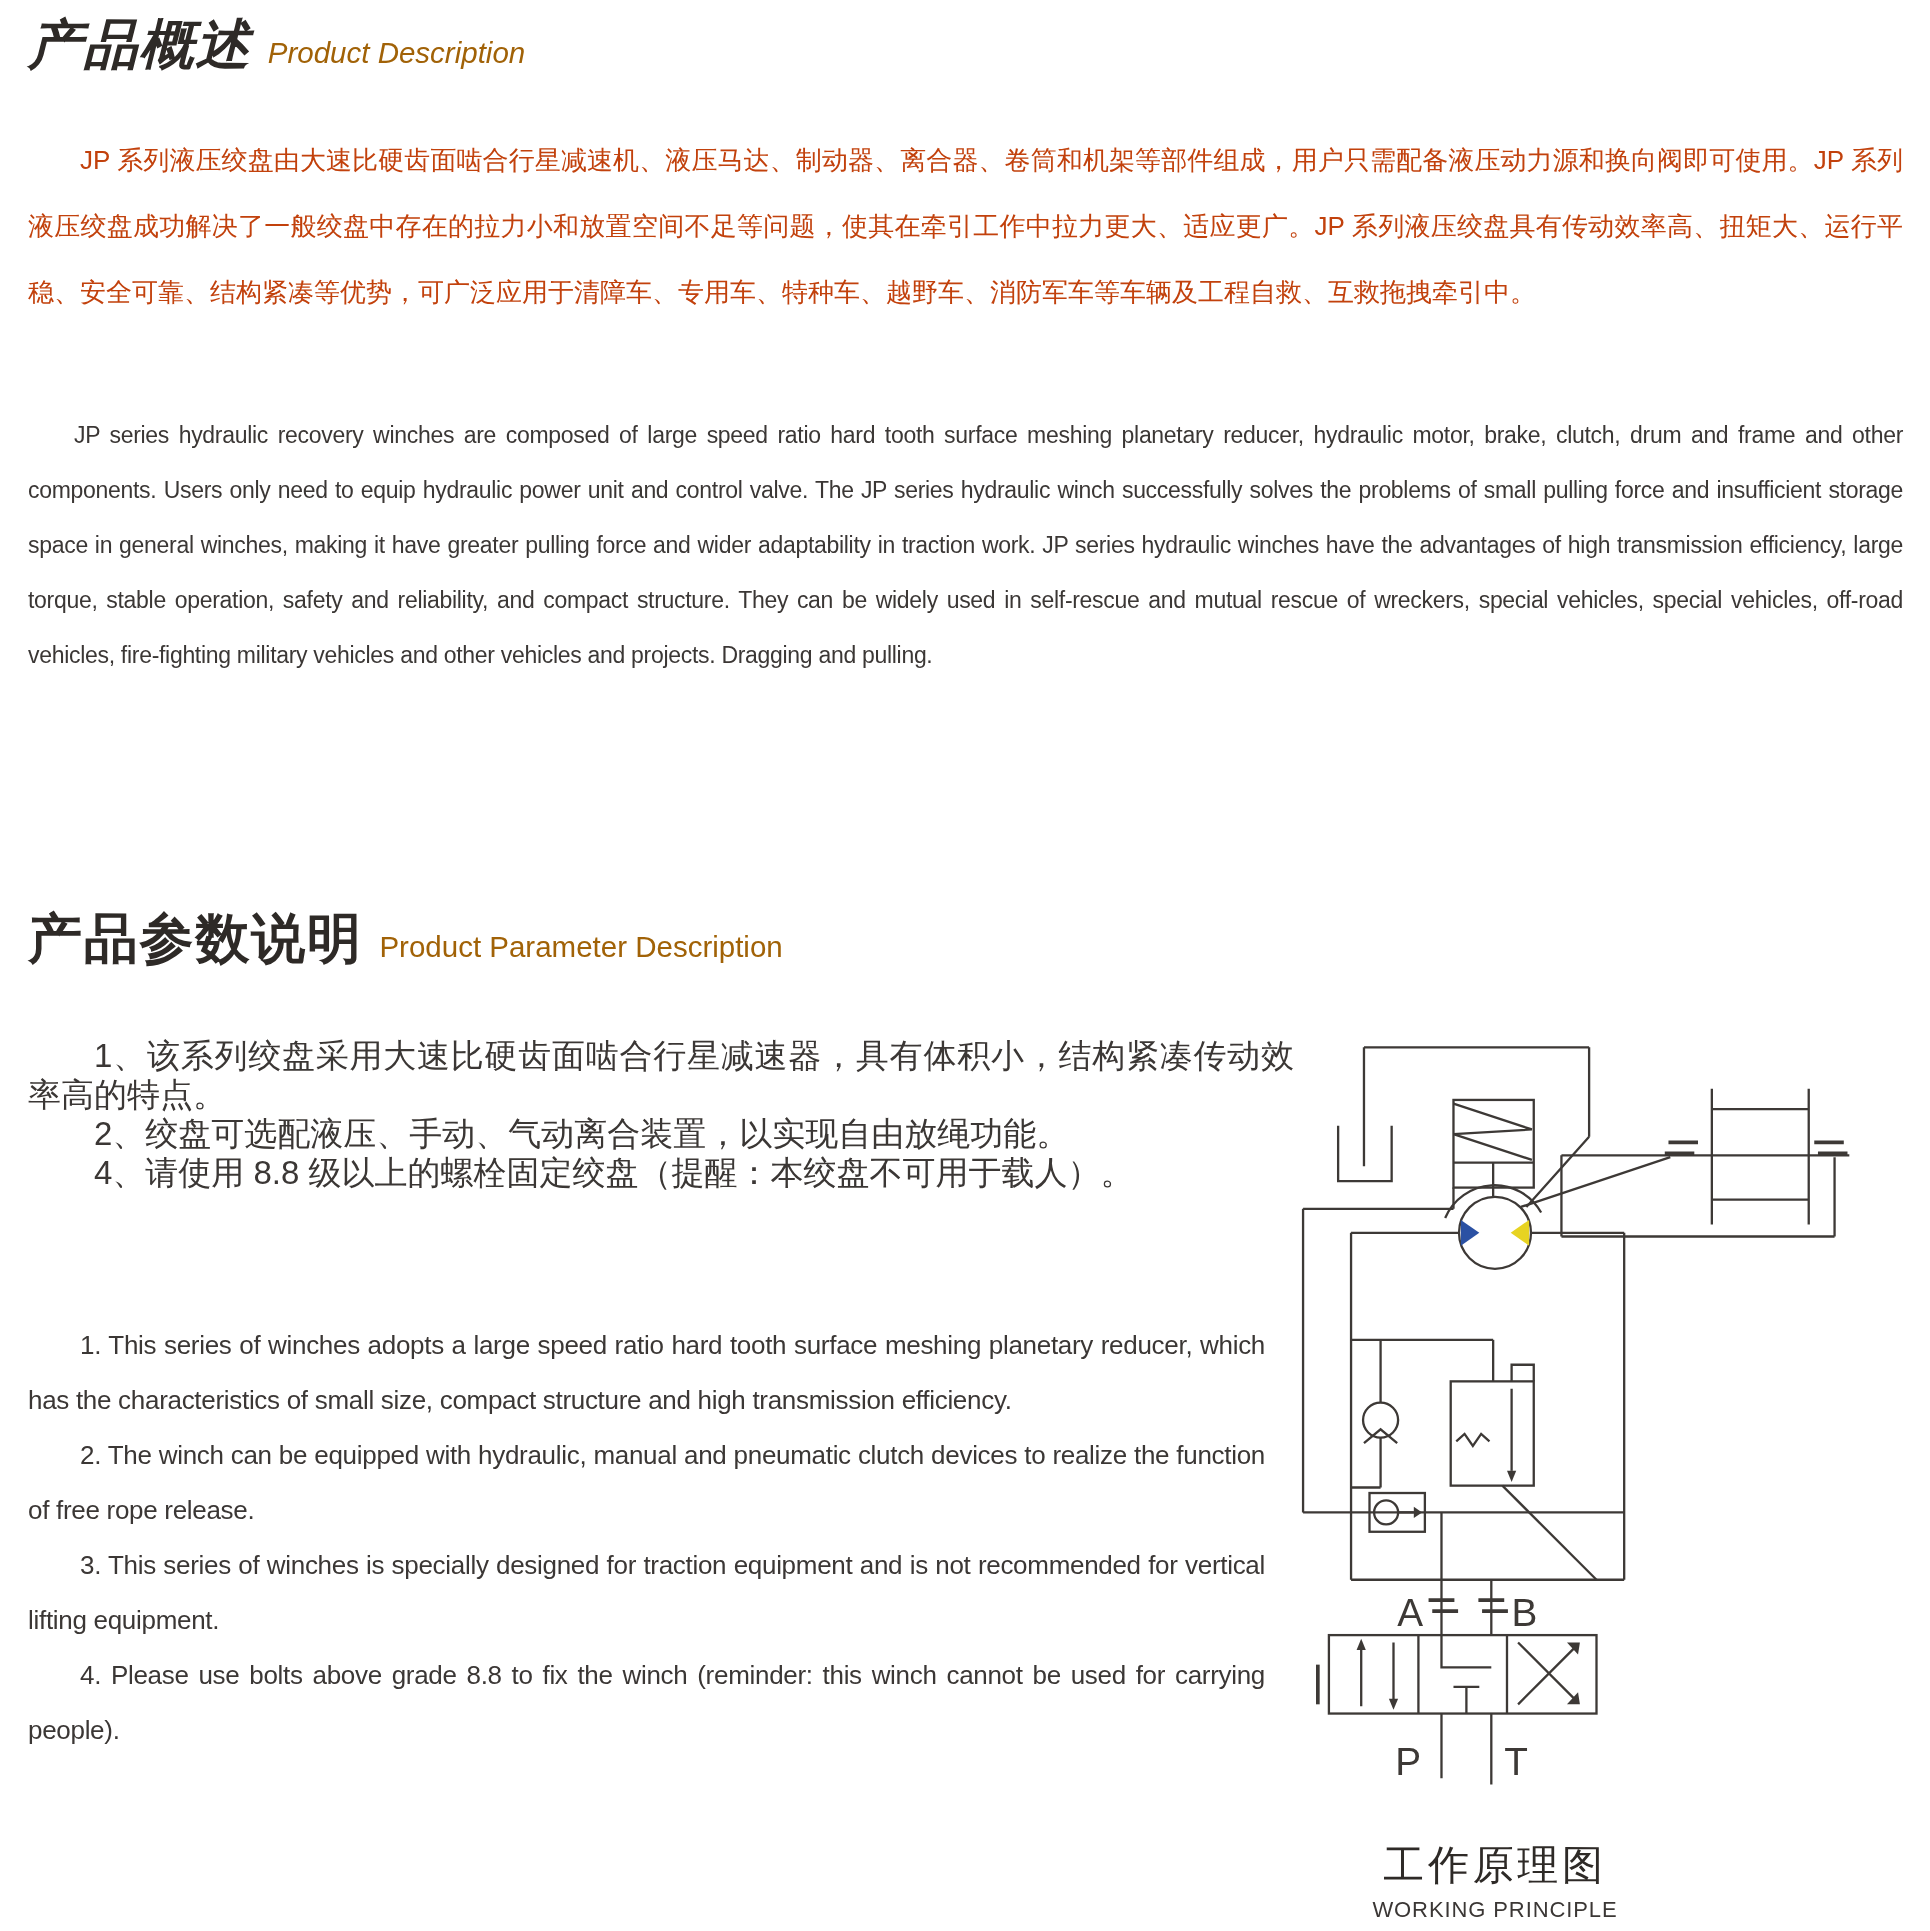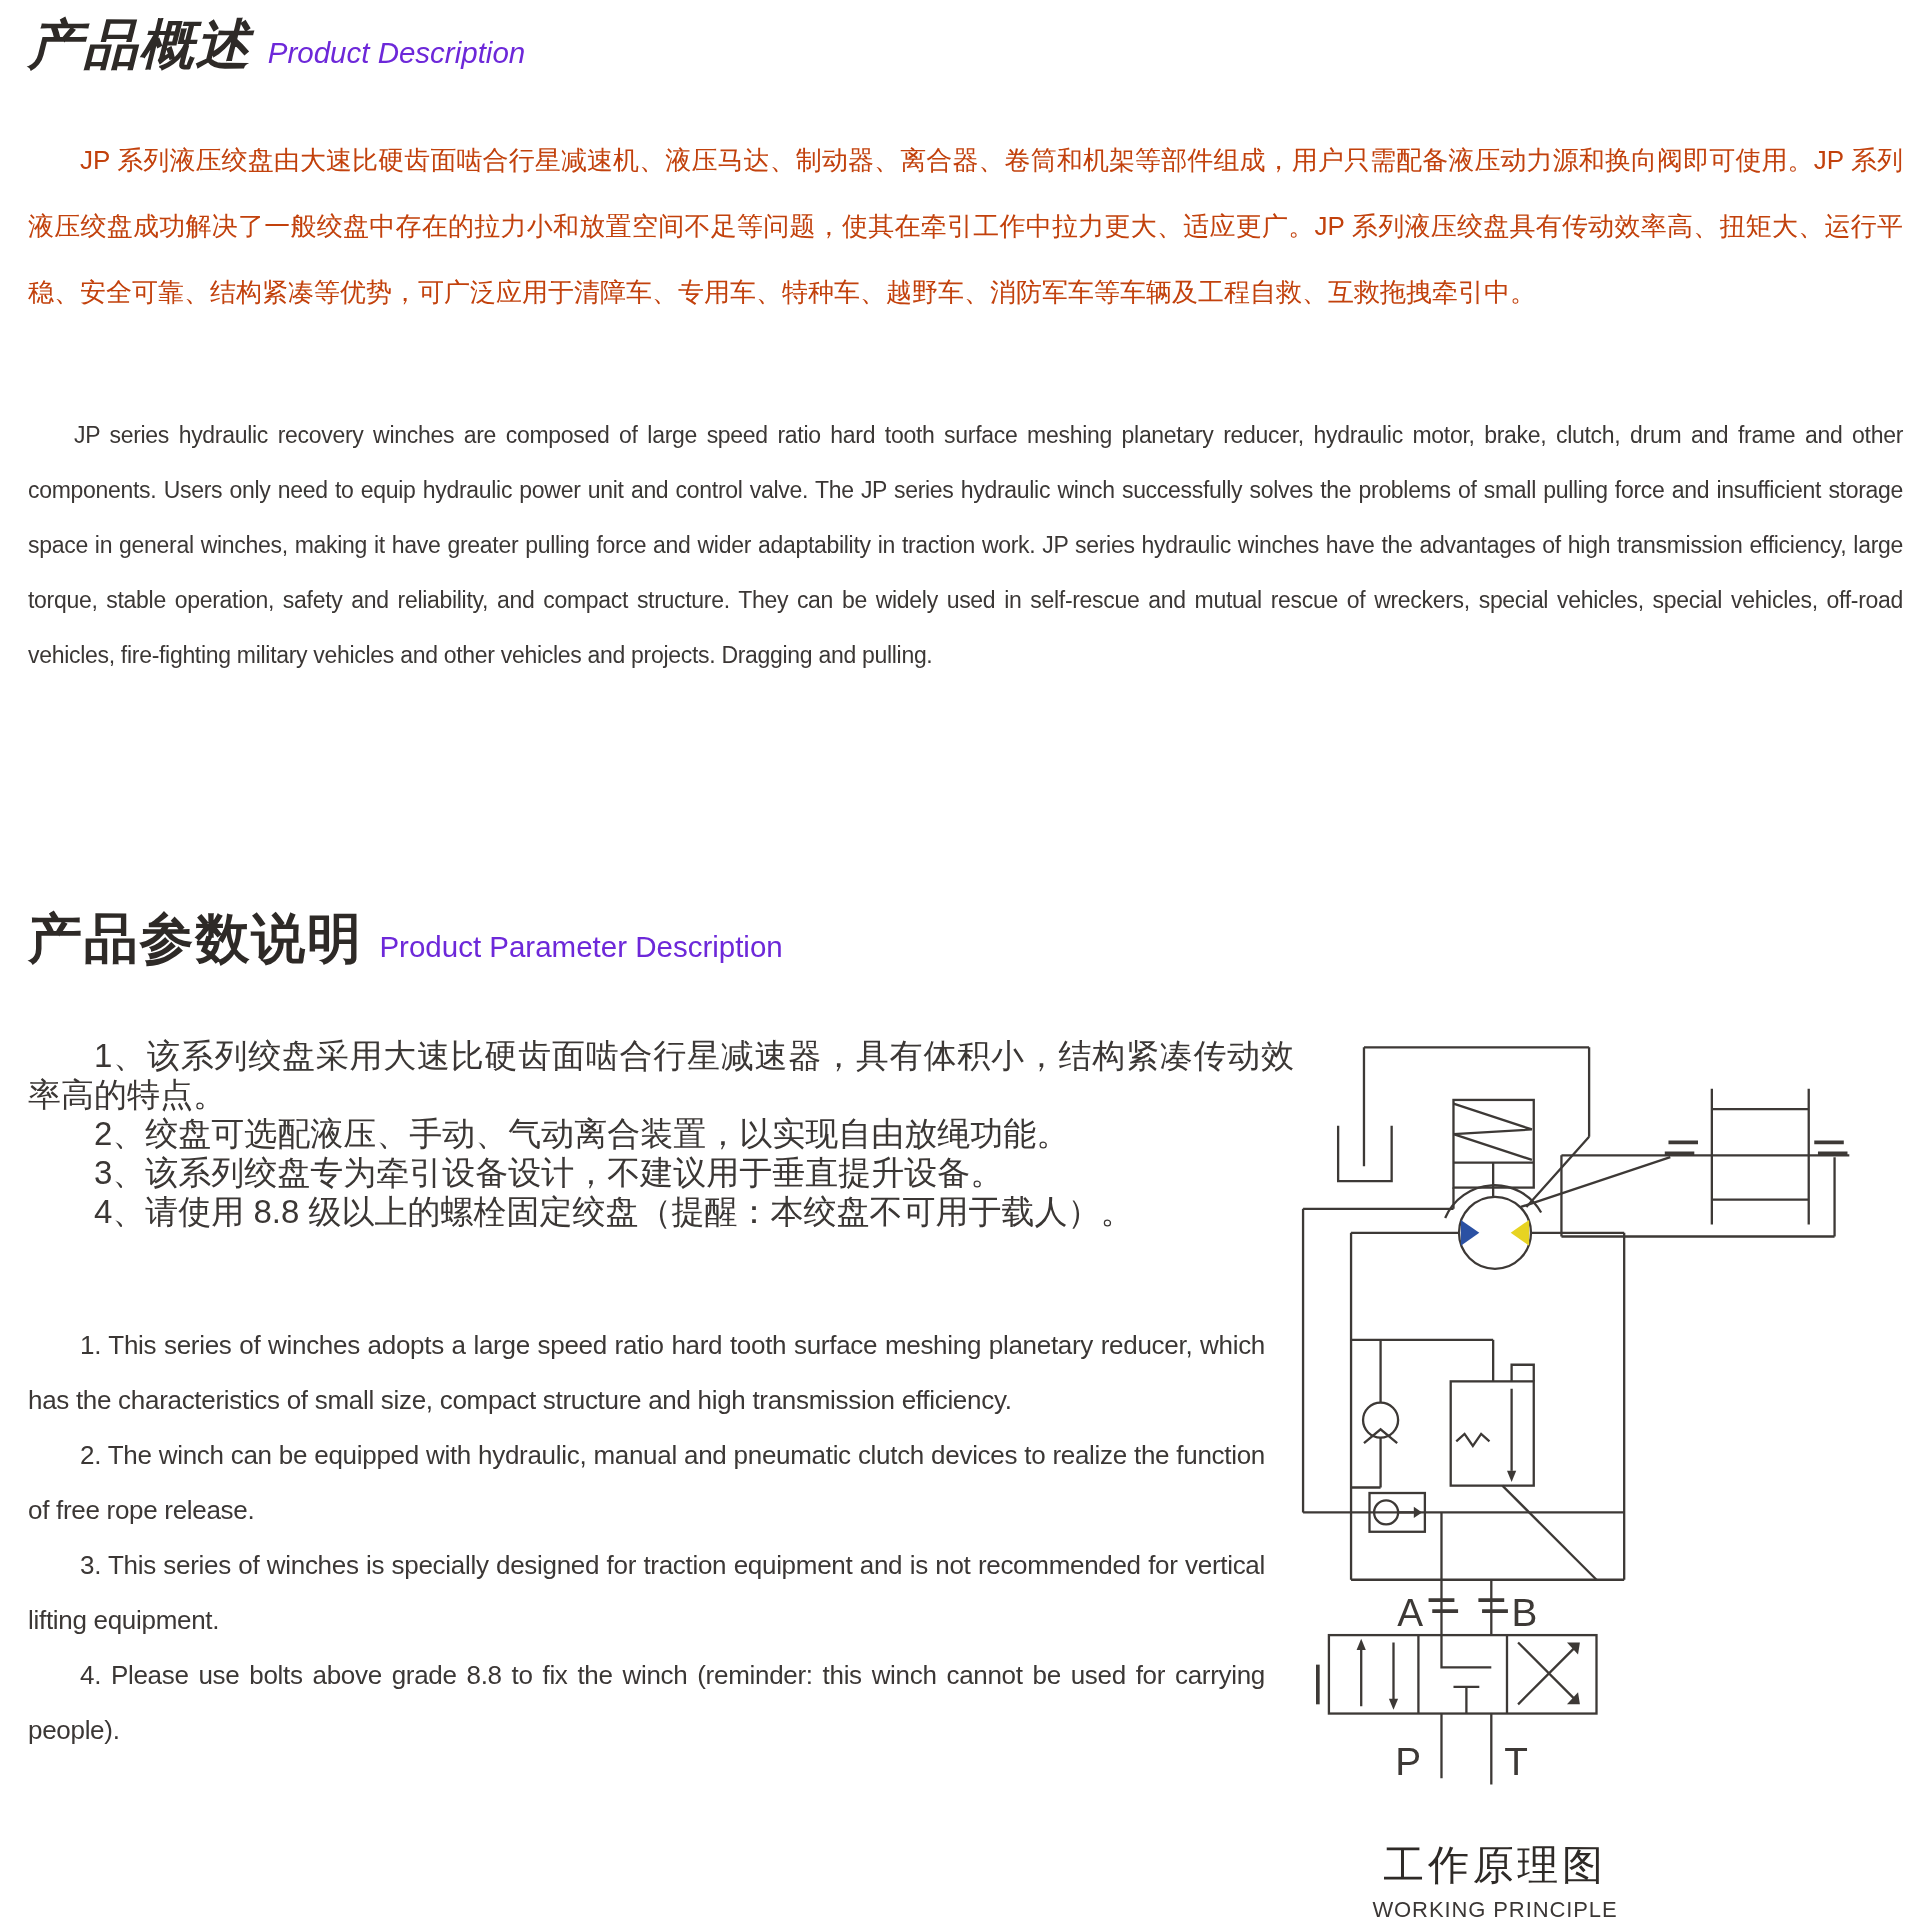--- a/index.html
+++ b/index.html
@@ -1,20 +1,20 @@
 <!DOCTYPE html>
 <html style="font-size:14.8px"><head>
 <meta charset="utf-8">
 <style>
   html,body{margin:0;padding:0;background:#ffffff;}
   .page{position:relative;width:1931px;height:1932px;background:#ffffff;overflow:hidden;
         font-family:"Liberation Sans",sans-serif;color:#3b3735;}
   .sec-head{position:absolute;left:28px;display:flex;align-items:baseline;gap:16.6px;white-space:nowrap;}
   .sec-head .zh{font-size:54px;font-weight:700;color:#2e2a27;letter-spacing:1.8px;}
-  .sec-head .en{font-size:29.5px;font-weight:400;color:#6d28d9;}
+  .sec-head .en{font-size:29.5px;font-weight:400;color:#a16207;}
   .para{position:absolute;left:28px;width:1875px;text-align:justify;}
   .para-zh{top:127px;font-size:26px;line-height:66px;text-indent:2em;color:#c2410c;}
   .para-en{top:408px;font-size:23px;line-height:55px;text-indent:2em;color:#3b3735;letter-spacing:-0.3px;}
   .list{position:absolute;left:28px;}
   .list-zh{top:1036px;width:1266px;font-size:33px;line-height:39px;}
   .list-en{top:1318px;width:1237px;font-size:26px;line-height:55px;letter-spacing:-0.3px;}
   .list .item{text-indent:2em;text-align:justify;}
   .diagram{position:absolute;left:1292px;top:1026px;width:609px;height:803px;}
   .diagram svg{display:block;}
   .diagram-caption{position:absolute;left:1292px;top:1838px;width:406px;text-align:center;}
@@ -39,21 +39,20 @@
   <div class="para para-en">JP series hydraulic recovery winches are composed of large speed ratio hard tooth surface meshing planetary reducer, hydraulic motor, brake, clutch, drum and frame and other components. Users only need to equip hydraulic power unit and control valve. The JP series hydraulic winch successfully solves the problems of small pulling force and insufficient storage space in general winches, making it have greater pulling force and wider adaptability in traction work. JP series hydraulic winches have the advantages of high transmission efficiency, large torque, stable operation, safety and reliability, and compact structure. They can be widely used in self-rescue and mutual rescue of wreckers, special vehicles, special vehicles, off-road vehicles, fire-fighting military vehicles and other vehicles and projects. Dragging and pulling.</div>
 
   <div class="sec-head" style="top:903px;">
     <span class="zh">产品参数说明</span>
     <span class="en">Product Parameter Description</span>
   </div>
 
   <div class="list list-zh">
     <div class="item">1、该系列绞盘采用大速比硬齿面啮合行星减速器，具有体积小，结构紧凑传动效率高的特点。</div>
     <div class="item">2、绞盘可选配液压、手动、气动离合装置，以实现自由放绳功能。</div>
-    <div class="item">3、该系列绞盘专为牵引设备设计，不建议用于垂直提升设备。</div>
     <div class="item">4、请使用 8.8 级以上的螺栓固定绞盘（提醒：本绞盘不可用于载人）。</div>
   </div>
 
   <div class="list list-en">
     <div class="item">1. This series of winches adopts a large speed ratio hard tooth surface meshing planetary reducer, which has the characteristics of small size, compact structure and high transmission efficiency.</div>
     <div class="item">2. The winch can be equipped with hydraulic, manual and pneumatic clutch devices to realize the function of free rope release.</div>
     <div class="item">3. This series of winches is specially designed for traction equipment and is not recommended for vertical lifting equipment.</div>
     <div class="item">4. Please use bolts above grade 8.8 to fix the winch (reminder: this winch cannot be used for carrying people).</div>
   </div>
 

